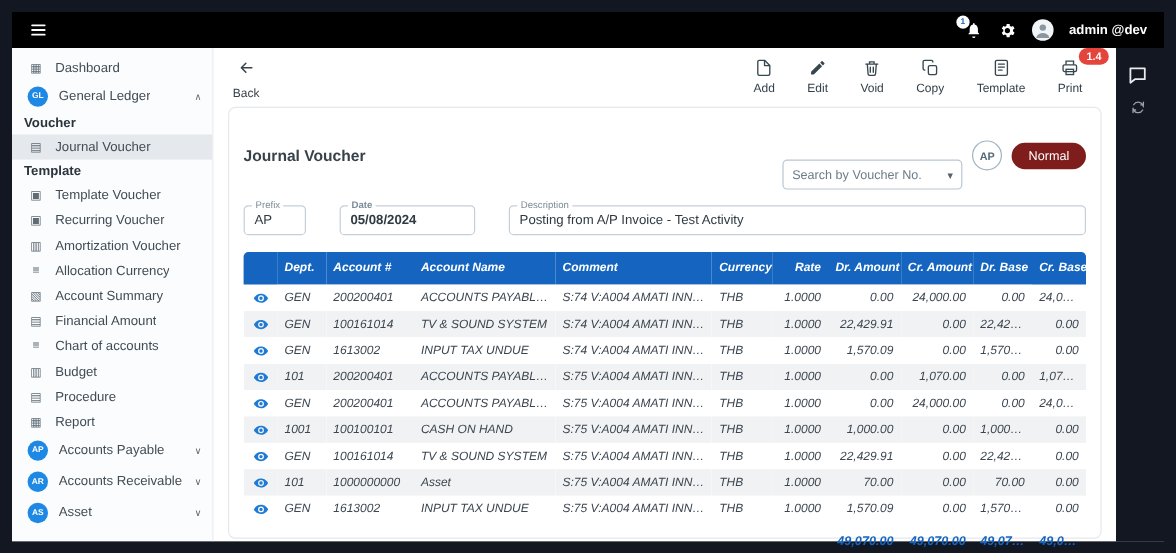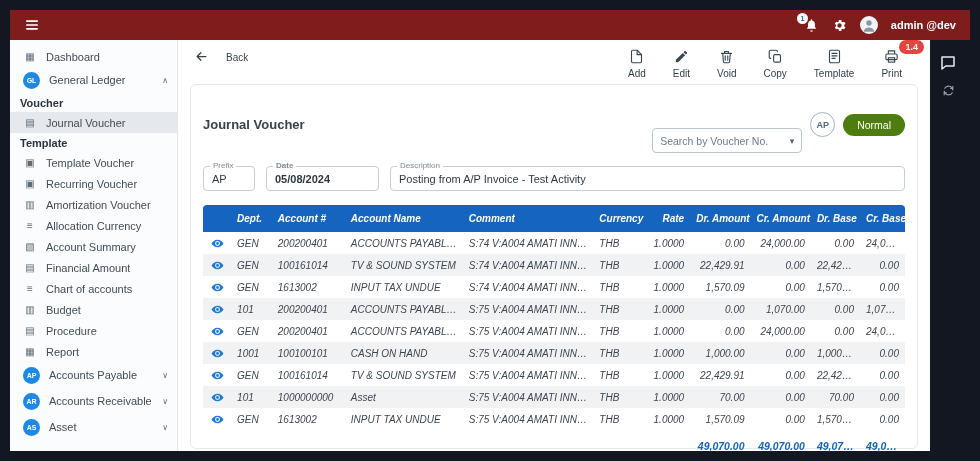--- a/index.html
+++ b/index.html
@@ -4,21 +4,21 @@
 <style>
   * { box-sizing: border-box; margin: 0; padding: 0; }
   html, body { width: 980px; height: 461px; }
   body { font-family: "Liberation Sans", sans-serif; background: #131722; overflow: hidden; }
 
   .frame { position: relative; width: 980px; height: 461px; background: #131722; }
   .app { position: absolute; left: 10px; top: 10px; width: 960px; height: 441px;
          display: flex; flex-direction: column; background: #fff; }
 
   
-  .topbar { height: 30px; background: #7f1d1d; display: flex; align-items: center;
+  .topbar { height: 30px; background: #000000; display: flex; align-items: center;
             padding: 0 14px; flex: 0 0 auto; }
   .icon-btn { display: inline-flex; align-items: center; cursor: pointer; }
   .topbar svg { display: block; }
   .topbar-right { margin-left: auto; display: flex; align-items: center; gap: 13px; }
   .bell-wrap { position: relative; display: inline-flex; cursor: pointer; }
   .notif-badge { position: absolute; top: -5px; left: -7px; background: #fff; color: #1565C0;
                  font-size: 7px; font-weight: 700; width: 11px; height: 11px; border-radius: 50%;
                  display: flex; align-items: center; justify-content: center; }
   .avatar { width: 18px; height: 18px; border-radius: 50%; background: #f2f5f7;
             display: inline-flex; align-items: center; justify-content: center; overflow: hidden; cursor: pointer; }
@@ -40,45 +40,45 @@
               justify-content: center; flex: 0 0 auto; }
   .sb-label { overflow: hidden; text-overflow: ellipsis; }
   .sb-chevron { margin-left: auto; color: #5f6b75; font-size: 8px; }
   .sb-section { font-size: 11px; font-weight: 700; color: #2b343c; padding: 4px 9px 3px 10px; }
 
   
   .main { flex: 1; background: #fff; padding: 0 12px; min-width: 0; display: flex; flex-direction: column; }
 
   .toolbar-row { position: relative; display: flex; justify-content: space-between;
                  align-items: flex-start; padding: 9px 2px 5px 4px; flex: 0 0 auto; }
-  .back-btn { display: flex; flex-direction: row; align-items: center; gap: 17px;
+  .back-btn { display: flex; flex-direction: column; align-items: center; gap: 6px;
               font-size: 10px; color: #37424a; cursor: pointer; }
   .actions { display: flex; gap: 27px; margin-right: 14px; }
   .action { display: flex; flex-direction: column; align-items: center; gap: 2px;
             font-size: 10px; color: #323e48; cursor: pointer; }
   .version-badge { position: absolute; right: -6px; top: 0; background: #E5443C; color: #fff;
                    font-size: 9px; font-weight: 700; padding: 2px 6px; border-radius: 9px; }
 
   
   .card { border: 1px solid #e5e8ec; border-radius: 6px; padding: 11px 12px;
           flex: 1; min-height: 0; margin-bottom: 2px; }
   .card-header { display: flex; align-items: center; }
   .page-title { font-size: 13px; font-weight: 700; color: #37424a; }
   .header-right { margin-left: auto; display: flex; align-items: center; gap: 8px; }
   .search-box { width: 150px; height: 25px; border: 1px solid #b9c6d0; border-radius: 4px;
                 display: flex; align-items: center; justify-content: space-between;
                 padding: 0 7px; font-size: 10.5px; color: #6c7c89; cursor: pointer; margin-top: 32px; }
   .caret { font-size: 9px; color: #55616b; }
   .ap-circle { width: 25px; height: 25px; border-radius: 50%; border: 1px solid #9fb3c0;
                color: #51697a; font-size: 9px; font-weight: 700; display: flex;
                align-items: center; justify-content: center; cursor: pointer; }
-  .status-pill { background: #4d7c0f; color: #fff; font-size: 10.5px; padding: 5px 14px;
+  .status-pill { background: #7f1d1d; color: #fff; font-size: 10.5px; padding: 5px 14px;
                  border-radius: 14px; cursor: pointer; }
 
-  .fields-row { display: flex; gap: 11px; margin-top: 13px; }
+  .fields-row { display: flex; gap: 28px; margin-top: 13px; }
   .field { position: relative; border: 1px solid #c3cfd9; border-radius: 4px; height: 25px;
            display: flex; align-items: center; padding: 0 8px; font-size: 11px; color: #2f3a42; }
   .field-label { position: absolute; top: -6px; left: 6px; background: #fff; font-size: 8px;
                  color: #7c8b97; padding: 0 3px; white-space: nowrap; }
   .f-prefix { width: 52px; }
   .f-voucher { width: 113px; }
   .f-date { width: 113px; font-weight: bold; }
   .f-desc { flex: 1; }
 
   

